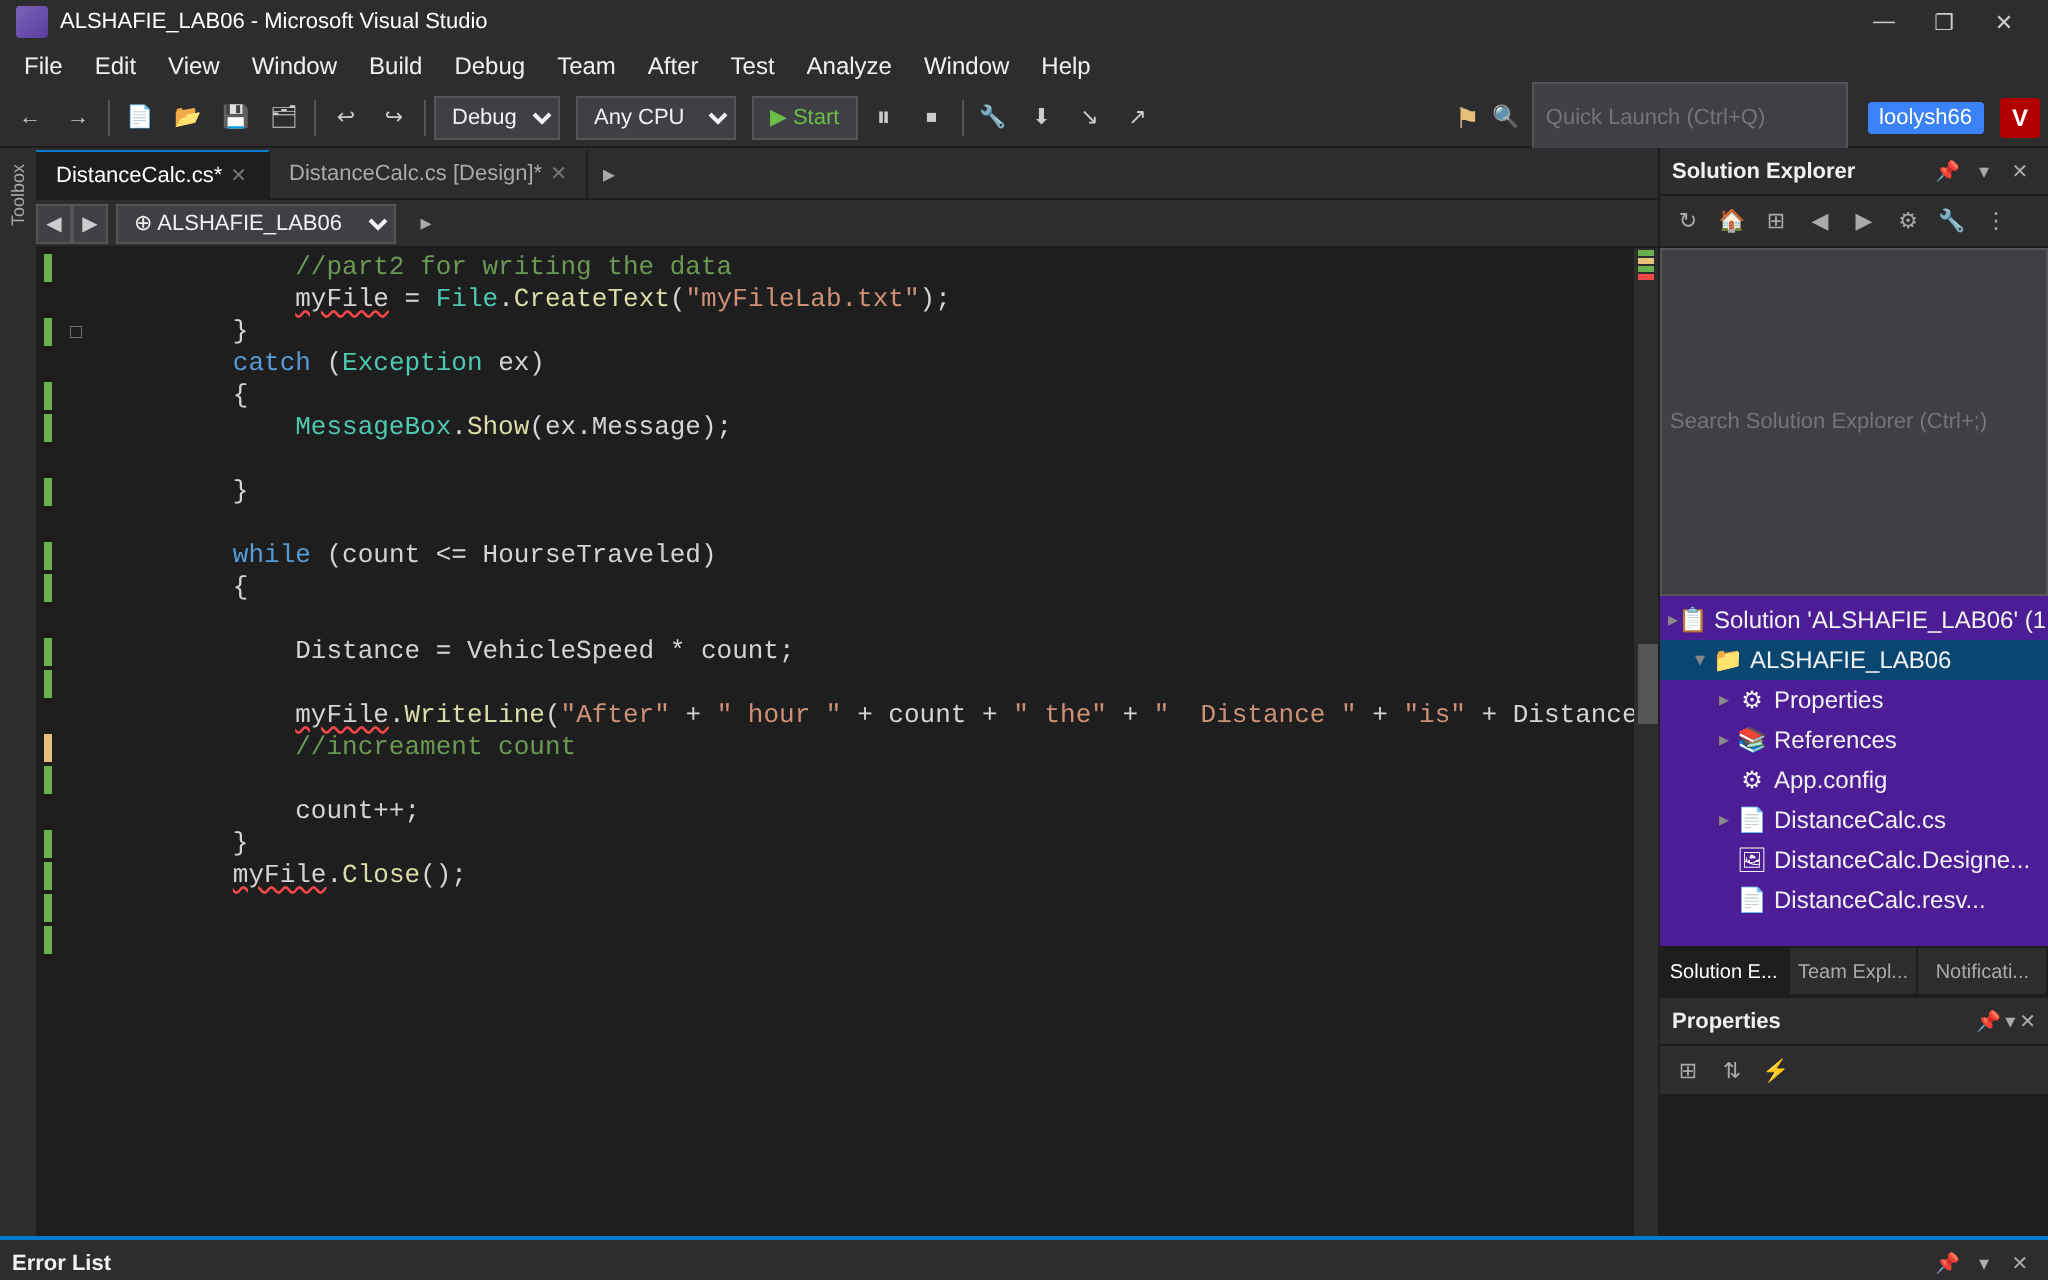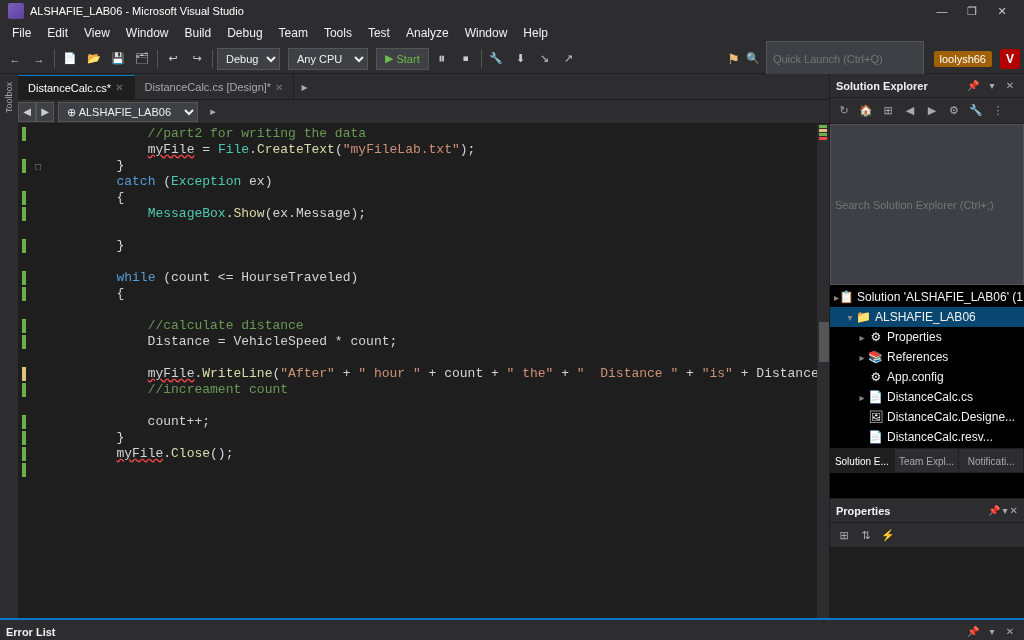--- a/index.html
+++ b/index.html
@@ -62,21 +62,21 @@
       background: #3f3f46; border: 1px solid #555; color: #6cbe45;
       height: 22px; padding: 0 8px; font-size: 11px; cursor: pointer;
       display: flex; align-items: center; gap: 3px;
     }
     .search-box-title {
       flex: 1; max-width: 200px;
       height: 36px; background: #3f3f46; border: 1px solid #555; color: #f1f1f1;
       font-size: 11px; padding: 4px 6px;
     }
     .user-badge {
-      background: #a16207; color: #fff; padding: 2px 6px; font-size: 11px;
+      background: #3b82f6; color: #fff; padding: 2px 6px; font-size: 11px;
       border-radius: 2px;
     }
     .vs-logo-corner { 
       background: #b30000; color: #fff; width: 20px; height: 20px;
       display: flex; align-items: center; justify-content: center;
       font-weight: bold; font-size: 12px; border-radius: 2px;
     }
 
     
     #main-layout {
@@ -221,23 +221,22 @@
     }
     .h-scroll-track { flex: 1; height: 8px; background: #1e1e1e; border-radius: 4px; position: relative; }
     .h-scroll-thumb { width: 60px; height: 8px; background: #555; border-radius: 4px; position: absolute; left: 20px; }
     .zoom-label { color: #ccc; font-size: 11px; margin-right: 6px; }
 
     
     #right-panel {
       width: 195px;
       display: flex;
       flex-direction: column;
-      background: #000000;
+      background: #4c1d95;
       border-left: 1px solid #1e1e1e;
-      gap: 25px;
     }
 
     
     #solution-explorer {
       flex: 1;
       display: flex;
       flex-direction: column;
       border-bottom: 1px solid #1e1e1e;
     }
     #se-header {
@@ -377,21 +376,21 @@
 </div>
 
 <div id="menu-bar">
   <span>File</span>
   <span>Edit</span>
   <span>View</span>
   <span>Window</span>
   <span>Build</span>
   <span>Debug</span>
   <span>Team</span>
-  <span>Tools</span>
+  <span>After</span>
   <span>Test</span>
   <span>Analyze</span>
   <span>Window</span>
   <span>Help</span>
 </div>
 
 <div id="toolbar">
   <div class="tb-btn">←</div>
   <div class="tb-btn">→</div>
   <div class="tb-sep"></div>
@@ -551,21 +550,20 @@
         <div class="code-line">        }</div>
         <div class="code-line">        <span class="kw">catch</span> (<span class="cls">Exception</span> ex)</div>
         <div class="code-line">        {</div>
         <div class="code-line">            <span class="cls">MessageBox</span>.<span class="met">Show</span>(ex.Message);</div>
         <div class="code-line"></div>
         <div class="code-line">        }</div>
         <div class="code-line"></div>
         <div class="code-line">        <span class="kw">while</span> (count <span class="op">&lt;=</span> HourseTraveled)</div>
         <div class="code-line">        {</div>
         <div class="code-line"></div>
-        <div class="code-line">            <span class="cm">//calculate distance</span></div>
         <div class="code-line">            Distance <span class="op">=</span> VehicleSpeed <span class="op">*</span> count;</div>
         <div class="code-line"></div>
         <div class="code-line">            <span class="err-underline">myFile</span>.<span class="met">WriteLine</span>(<span class="str">"After"</span> <span class="op">+</span> <span class="str">" hour "</span> <span class="op">+</span> count <span class="op">+</span> <span class="str">" the"</span> <span class="op">+</span> <span class="str">"  Distance "</span> <span class="op">+</span> <span class="str">"is"</span> <span class="op">+</span> Distance.ToSt...</div>
         <div class="code-line">            <span class="cm">//increament count</span></div>
         <div class="code-line"></div>
         <div class="code-line">            count++;</div>
         <div class="code-line">        }</div>
         <div class="code-line">        <span class="err-underline">myFile</span>.<span class="met">Close</span>();</div>
       </div>
 

